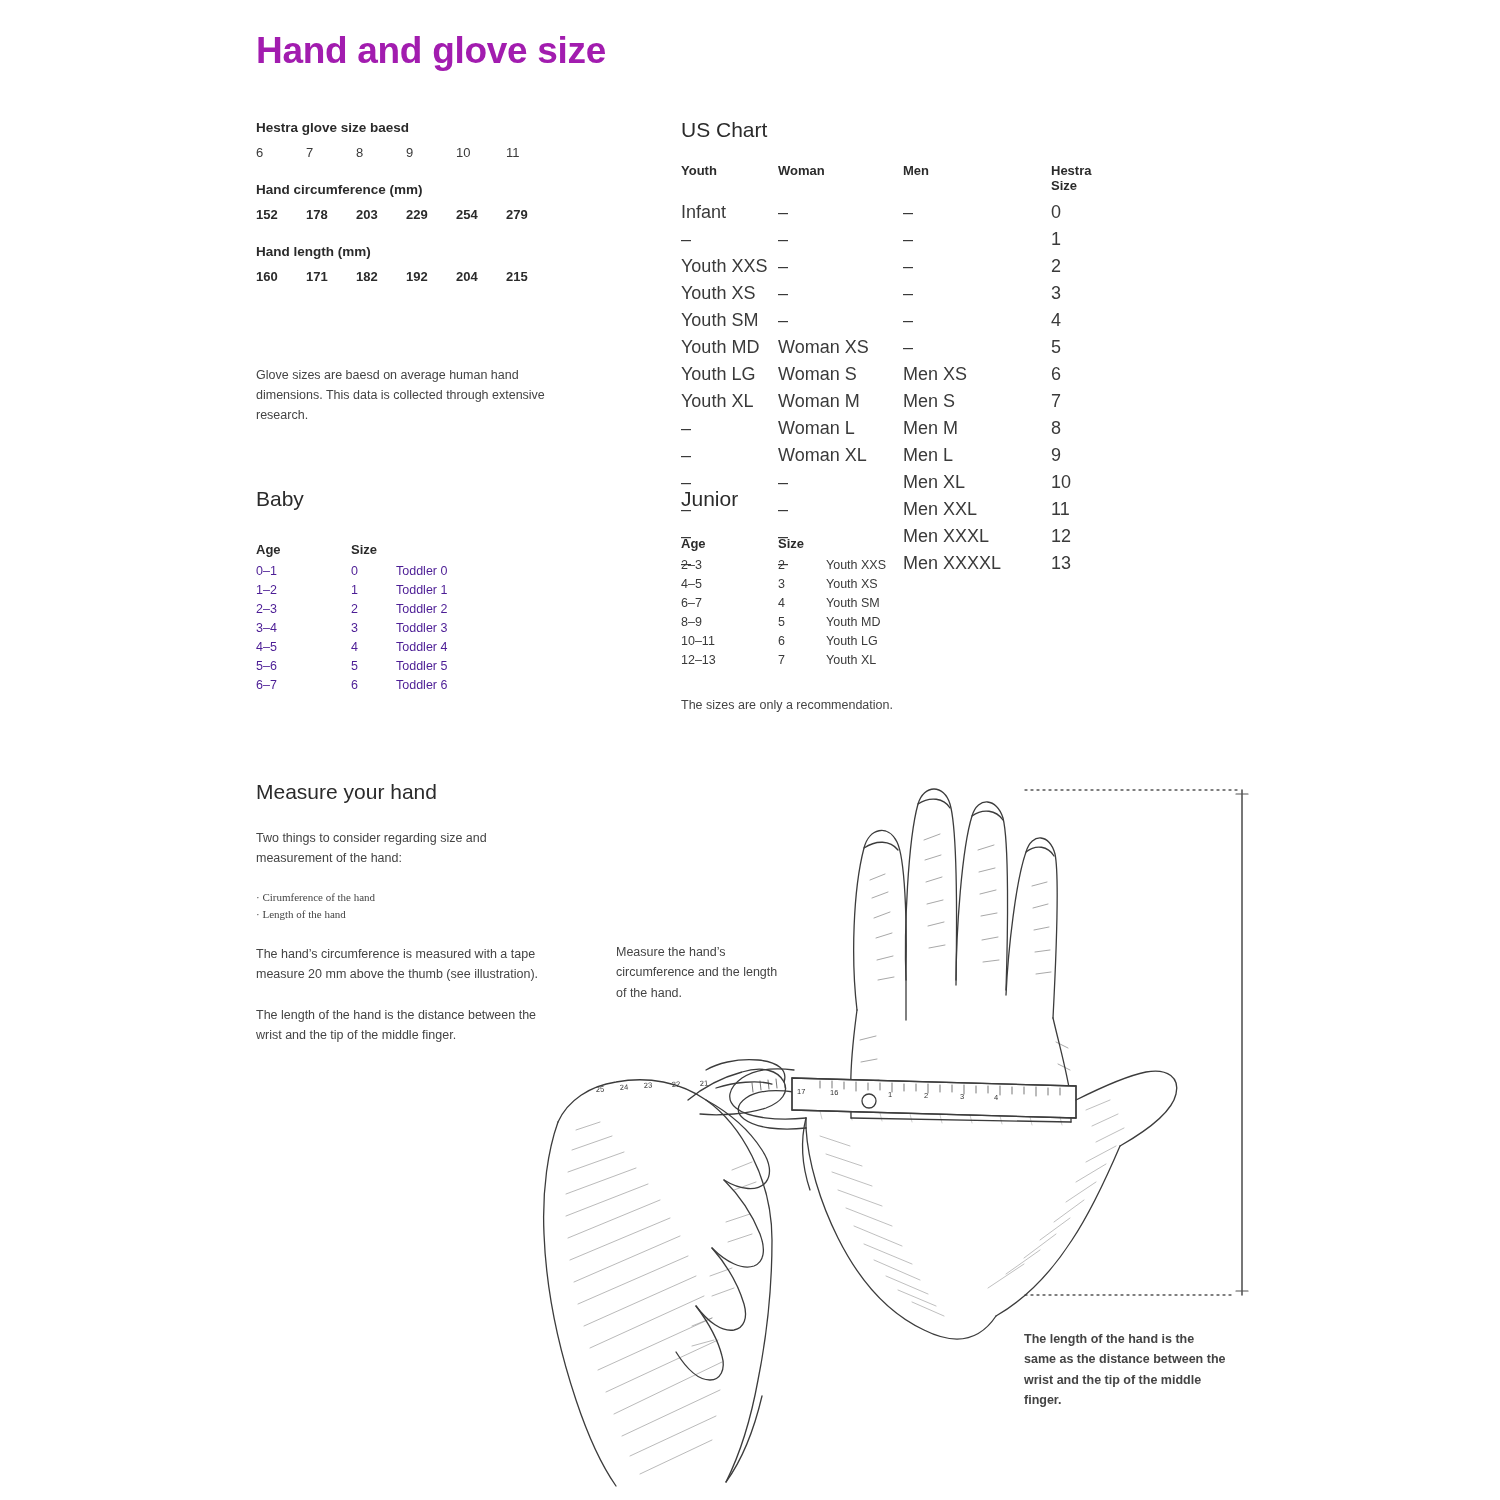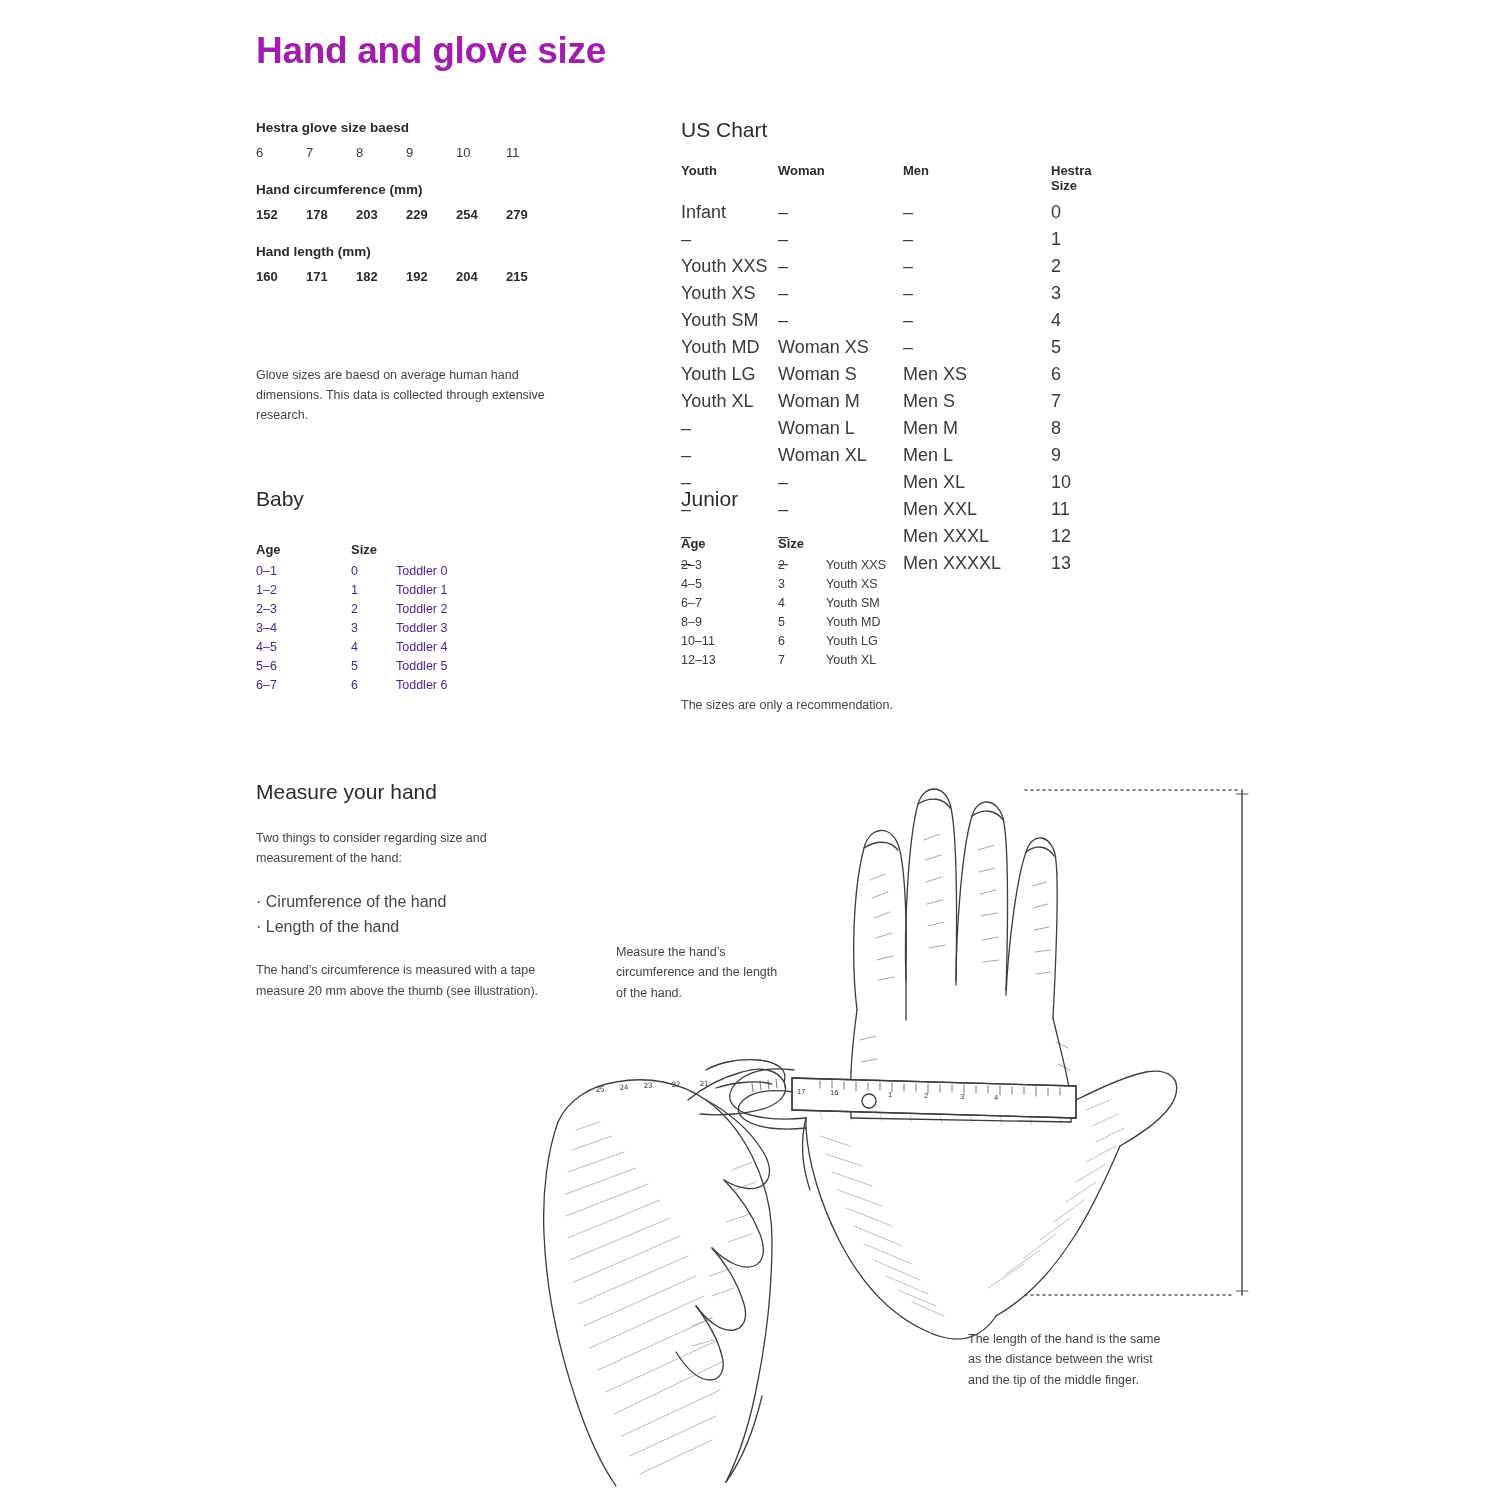--- a/index.html
+++ b/index.html
@@ -70,31 +70,31 @@
   .ju-grid { display: grid; grid-template-columns: 97px 48px auto; }
   .ju-grid > div { padding: 2.5px 0; font-size: 12.5px; color: #3a3a3a; }
   .ju-head > div { font-weight: bold; font-size: 13px; color: #2b2b2b; padding-bottom: 5px; }
   #junior-note { margin-top: 28px; font-size: 12.5px; color: #444; }
 
   
   #measure { position: absolute; left: 256px; top: 780px; width: 300px; }
   #measure .h2 { margin-bottom: 24px; }
   #measure p { margin: 0 0 20px 0; font-size: 12.5px; line-height: 1.62; color: #444; }
   #measure ul { margin: 0 0 20px 0; padding: 0; list-style: none; }
-  #measure li { font-size: 16px; line-height: 1.62; color: #444; }
+  #measure li { font-size: 11px; line-height: 1.62; color: #444; font-family: Liberation Serif, serif; }
   #measure li::before { content: "· "; }
 
   .caption {
     position: absolute;
     font-size: 12.5px;
     line-height: 1.62;
     color: #444;
   }
   #cap-circ { left: 616px; top: 942px; width: 170px; }
-  #cap-len { left: 968px; top: 1329px; width: 205px; }
+  #cap-len { left: 1024px; top: 1329px; width: 205px; font-weight: bold; }
 
   
   #illustration {
     position: absolute;
     left: 520px;
     top: 770px;
     width: 740px;
     height: 720px;
   }
   #illustration svg { display: block; }
@@ -295,20 +295,21 @@
   </div>
 
   <div id="measure">
     <div class="h2">Measure your hand</div>
     <p>Two things to consider regarding size and measurement of the hand:</p>
     <ul>
       <li>Cirumference of the hand</li>
       <li>Length of the hand</li>
     </ul>
     <p>The hand’s circumference is measured with a tape measure 20 mm above the thumb (see illustration).</p>
+    <p>The length of the hand is the distance between the wrist and the tip of the middle finger.</p>
   </div>
 
   <div class="caption" id="cap-circ">Measure the hand’s circumference and the length of the hand.</div>
   <div class="caption" id="cap-len">The length of the hand is the same as the distance between the wrist and the tip of the middle finger.</div>
 
   <div id="illustration">
     <svg width="740" height="720" viewBox="0 0 740 720" xmlns="http://www.w3.org/2000/svg" fill="none" stroke="#3c3c3c" stroke-width="1.3" stroke-linecap="round" stroke-linejoin="round">
 
       <g stroke="#555">
         <line x1="505" y1="20" x2="720" y2="20" stroke-dasharray="2 4"></line>

